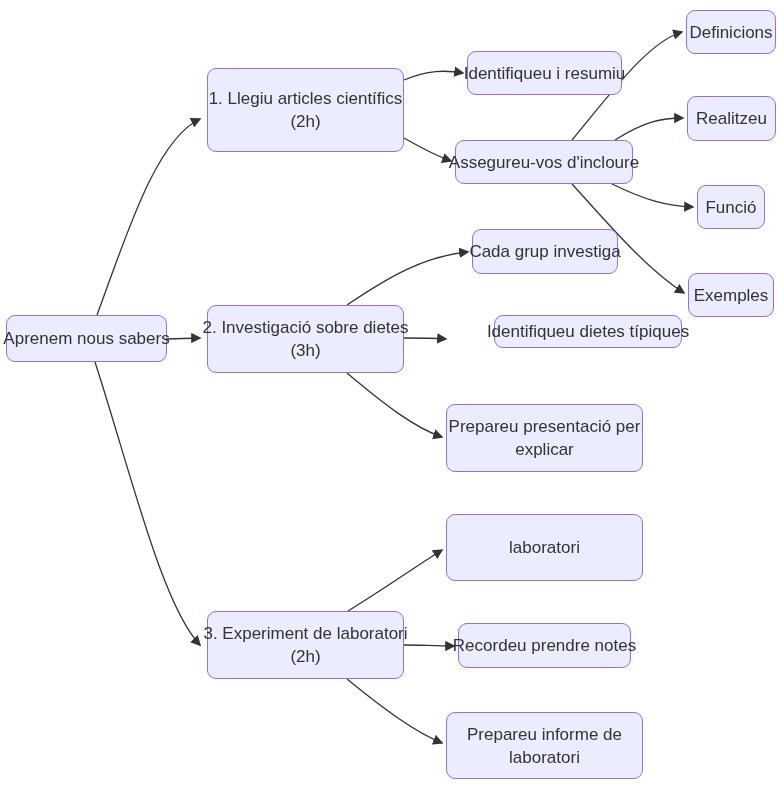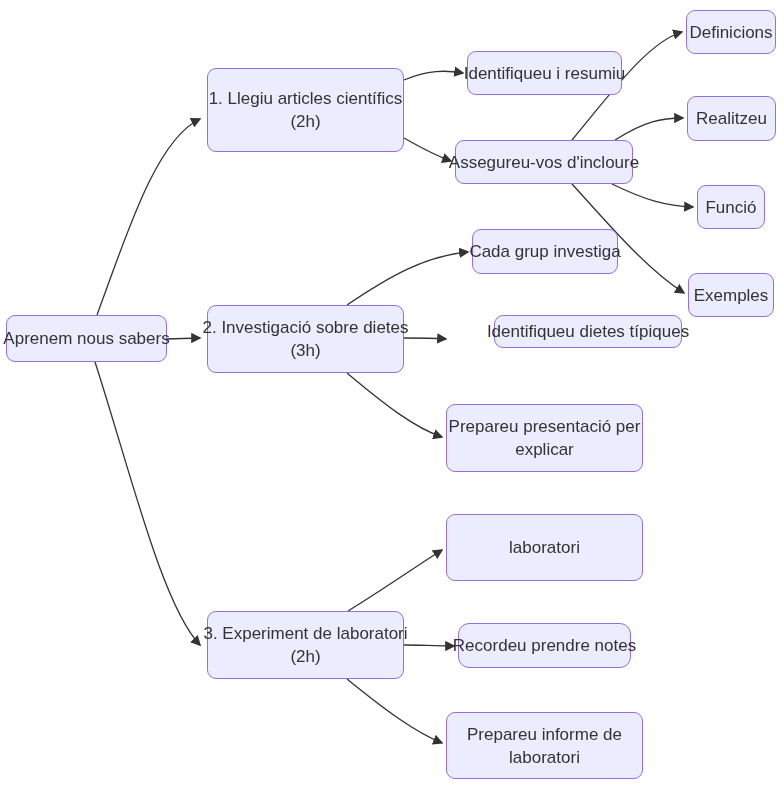--- a/index.html
+++ b/index.html
@@ -90,21 +90,21 @@
         <div class="node-line">Prepareu presentació per</div>
         <div class="node-line">explicar</div>
       </div>
       <div class="node" style="left: 207px; top: 611px; width: 197px; height: 68px;">
         <div class="node-line">3. Experiment de laboratori</div>
         <div class="node-line">(2h)</div>
       </div>
       <div class="node" style="left: 446px; top: 514px; width: 197px; height: 67px;">
         <div class="node-line">laboratori</div>
       </div>
-      <div class="node" style="left: 458px; top: 623px; width: 173px; height: 45px; border-radius: 11px;">
+      <div class="node" style="left: 458px; top: 623px; width: 173px; height: 45px;">
         <div class="node-line">Recordeu prendre notes</div>
       </div>
       <div class="node" style="left: 446px; top: 712px; width: 197px; height: 67px;">
         <div class="node-line">Prepareu informe de</div>
         <div class="node-line">laboratori</div>
       </div>
     </div>
 </div>
 
 </body></html>

